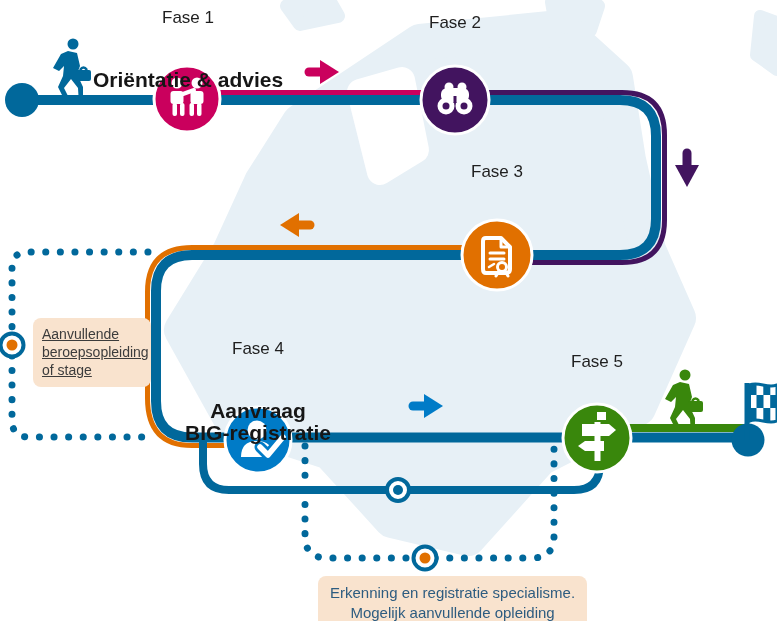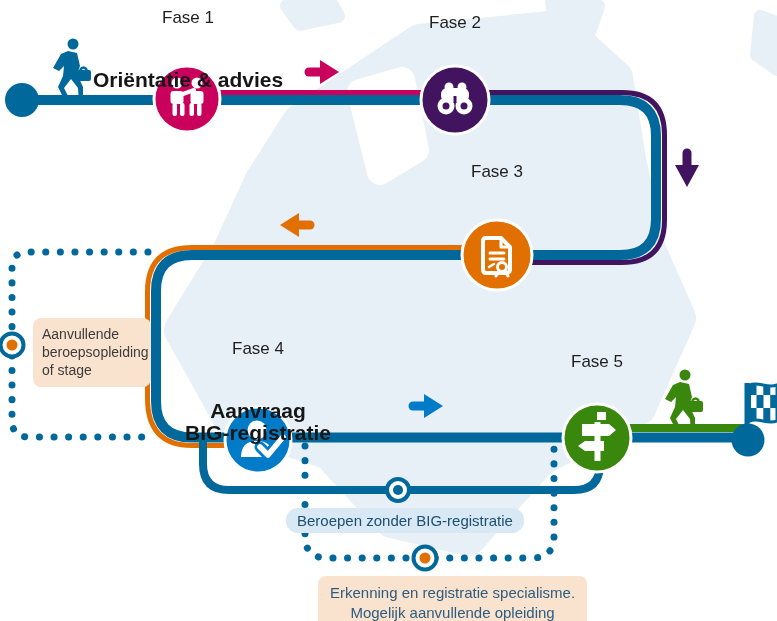--- a/index.html
+++ b/index.html
@@ -14,21 +14,21 @@
     white-space:nowrap;text-align:center;
   }
   .fase-title{
     font-size:21px;font-weight:bold;color:#161616;transform:translateX(-50%);
     white-space:pre-line;text-align:center;line-height:22px;width:max-content;margin-top:40px;
   }
   .note-beige{
     background:#f9e3ce;border-radius:8px;color:#3c3c3c;
     font-size:14px;line-height:1.3;padding:7px 9px;
   }
-  .note-left{left:33px;top:318px;width:100px;}
+  .note-left{left:33px;top:318px;width:100px;text-decoration:underline;}
   .note-bottom{
     left:318px;top:576px;color:#2d5c80;text-align:center;font-size:15px;
     white-space:pre-line;padding:7px 12px;
   }
   .note-pill{
     position:absolute;left:286px;top:508px;background:#d8e8f4;border-radius:12px;
     color:#1d4f70;font-size:15px;padding:4px 11px;white-space:nowrap;
   }
   
   .st-blue{stroke:#01689b;}   .fl-blue{fill:#01689b;}
@@ -203,17 +203,16 @@
   <div class="txt fase-label" style="left:497px;top:162px">Fase 3</div>
 
   <div class="txt fase-label" style="left:258px;top:339px">Fase 4</div>
   <div class="txt fase-title" style="left:258px;top:360px">Aanvraag
 BIG-registratie</div>
 
   <div class="txt fase-label" style="left:597px;top:352px">Fase 5</div>
 
   <div class="txt note-beige note-left">Aanvullende beroepsopleiding of stage</div>
 
-  <div class="note-pill">Beroepen zonder BIG-registratie</div>
 
   <div class="txt note-beige note-bottom">Erkenning en registratie specialisme.
 Mogelijk aanvullende opleiding</div>
 </div>
 
 </body></html>

